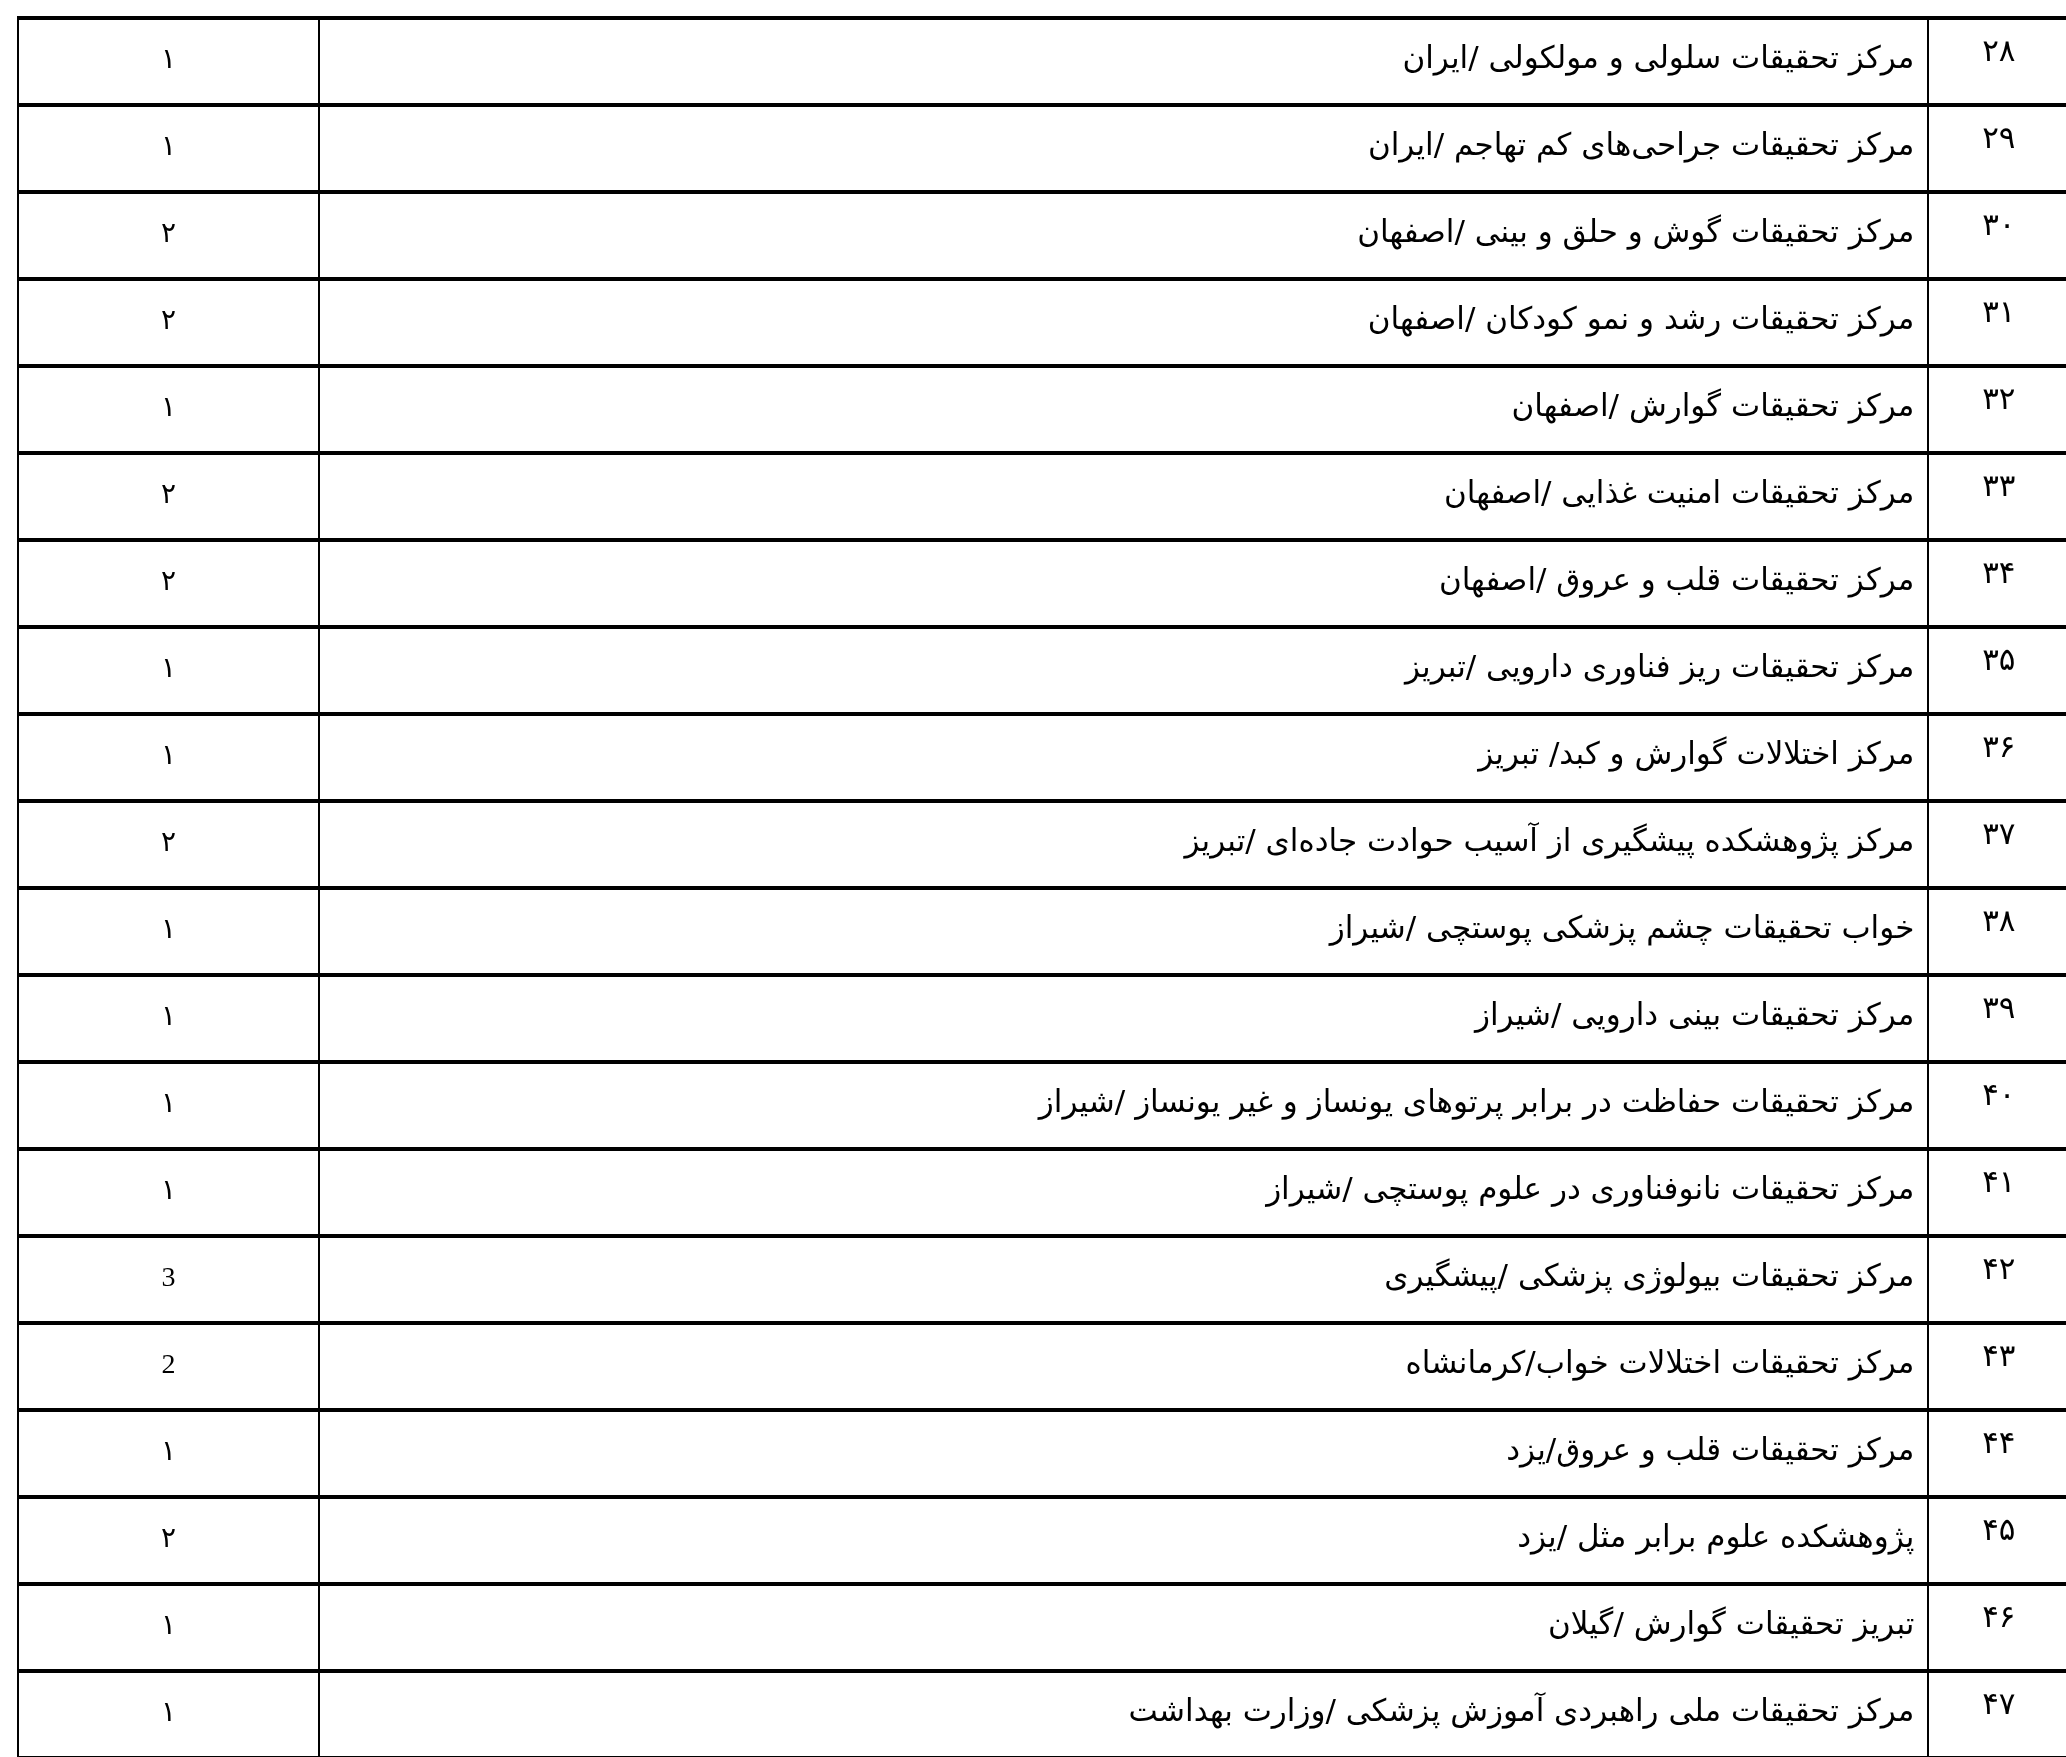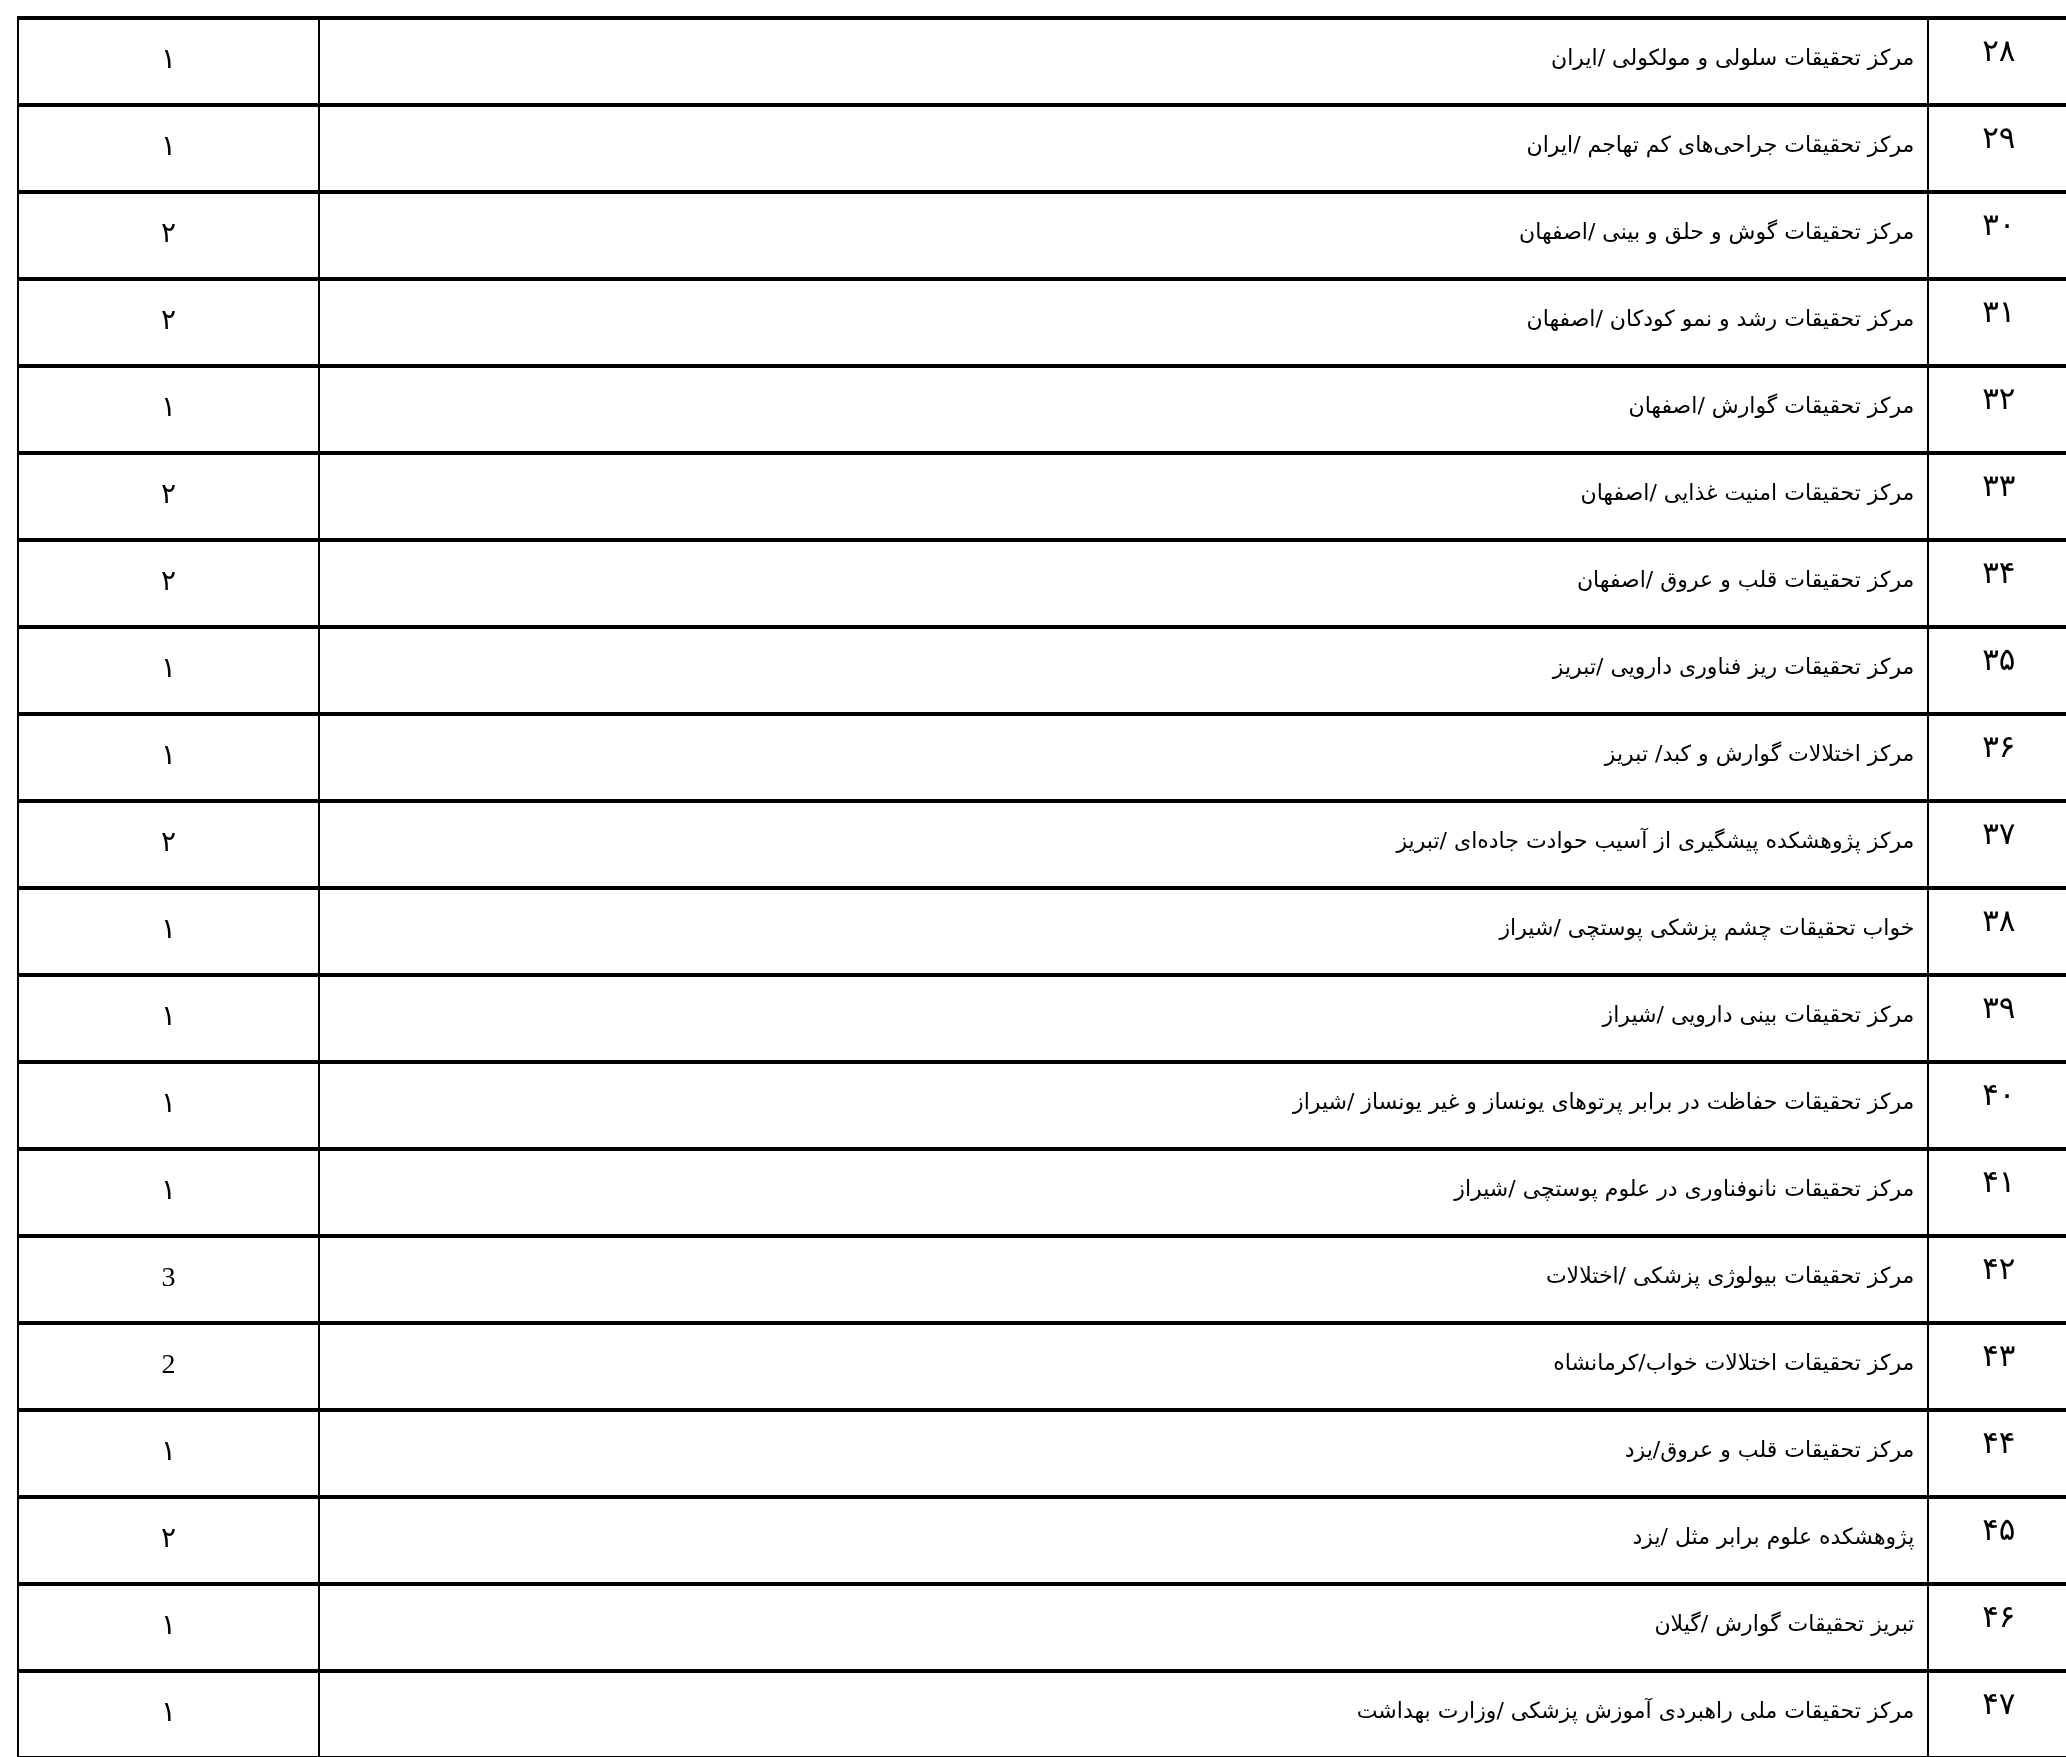--- a/index.html
+++ b/index.html
@@ -41,21 +41,21 @@
     padding-top: 12.4px;
     font-size: 31px;
     font-family: "DejaVu Sans", sans-serif;
   }
   
   td.cell-name {
     width: 1582px;
     text-align: right;
     vertical-align: middle;
     padding: 0 12.4px 8.6px 12.4px;
-    font-size: 22px;
+    font-size: 31px;
     font-family: "DejaVu Sans", sans-serif;
     white-space: nowrap;
   }
   
   td.cell-count {
     width: 297px;
     text-align: center;
     vertical-align: middle;
     padding-bottom: 6.7px;
     font-size: 28px;
@@ -132,21 +132,21 @@
       <td class="cell-name">مرکز تحقیقات حفاظت در برابر پرتوهای یونساز و غیر یونساز /شیراز</td>
       <td class="cell-count">۱</td>
     </tr>
     <tr>
       <td class="cell-no">۴۱</td>
       <td class="cell-name">مرکز تحقیقات نانوفناوری در علوم پوستچی /شیراز</td>
       <td class="cell-count">۱</td>
     </tr>
     <tr>
       <td class="cell-no">۴۲</td>
-      <td class="cell-name">مرکز تحقیقات بیولوژی پزشکی /اختلالات</td>
+      <td class="cell-name">مرکز تحقیقات بیولوژی پزشکی /پیشگیری</td>
       <td class="cell-count">3</td>
     </tr>
     <tr>
       <td class="cell-no">۴۳</td>
       <td class="cell-name">مرکز تحقیقات اختلالات خواب/کرمانشاه</td>
       <td class="cell-count">2</td>
     </tr>
     <tr>
       <td class="cell-no">۴۴</td>
       <td class="cell-name">مرکز تحقیقات قلب و عروق/یزد</td>

